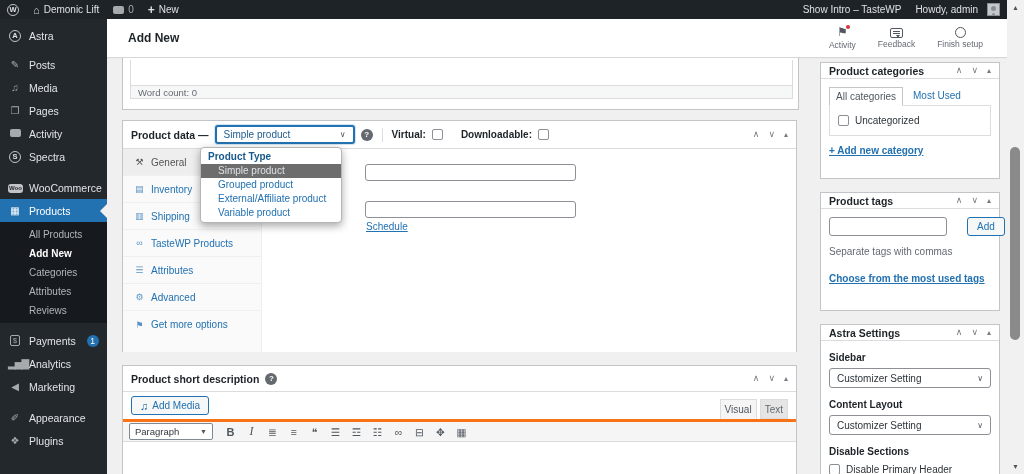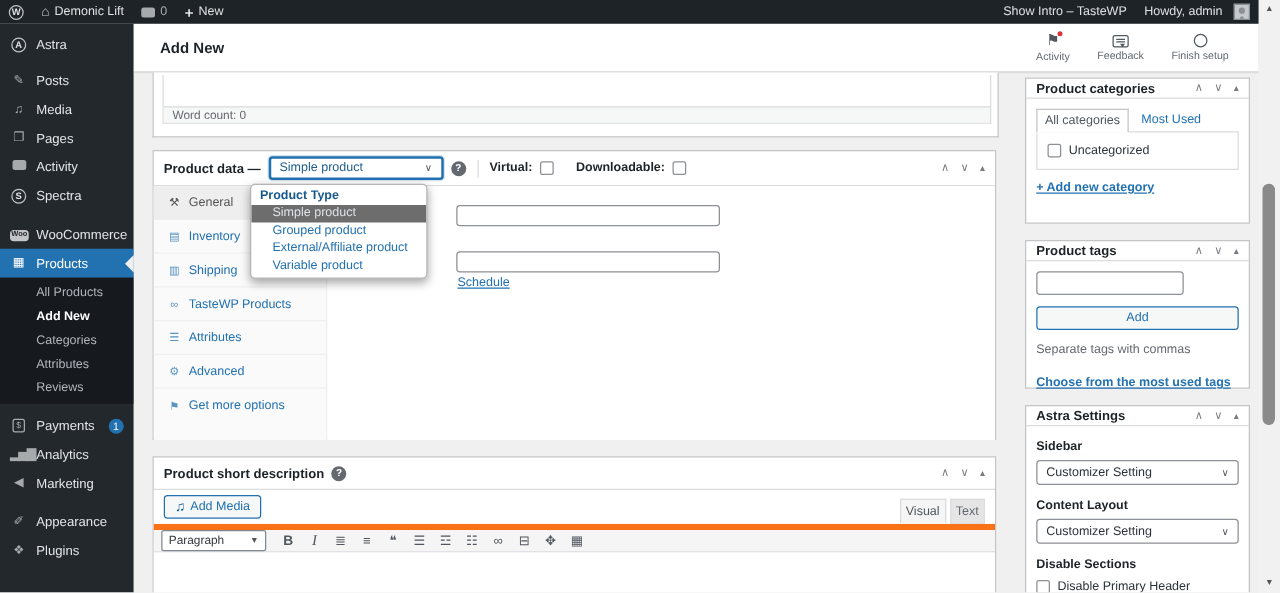--- a/index.html
+++ b/index.html
@@ -96,40 +96,40 @@
   .sd-panel { left:15px; top:346px; width:675px; height:200px; }
   .sd-header { height:26px; gap:6px; }
   .media-row { position:relative; height:27px; background:#fff; }
   .addmedia { position:absolute; left:8px; top:4px; height:19px; display:flex; align-items:center; gap:4px;
     border:1px solid #2271b1; border-radius:3px; background:#f6f7f7; color:#2271b1; font-size:10px; padding:0 8px; cursor:pointer; }
   .addmedia .mico { font-size:11px; color:#135e96; }
   .ed-tabs { position:absolute; right:8px; bottom:0; display:flex; }
   .ed-tab { height:20px; line-height:19px; padding:0 4px; font-size:10px; color:#646970; border:1px solid #dcdcde; cursor:pointer; }
   .ed-tab.active { background:#f5f5f5; border-bottom-color:#f5f5f5; color:#50575e; }
   .ed-tab.inactive { background:#e5e5e5; margin-left:3px; }
-  .mce-toolbar { height:23px; background:#f5f5f5; border-top:5px solid #f97316; border-bottom:1px solid #dcdcde; display:flex; align-items:center; padding:0 6px; gap:2px; }
+  .mce-toolbar { height:23px; background:#f5f5f5; border-top:3px solid #f97316; border-bottom:1px solid #dcdcde; display:flex; align-items:center; padding:0 6px; gap:2px; }
   .para-select { width:84px; height:17px; background:#fff; border:1px solid #7e8993; border-radius:2px; display:flex; align-items:center; justify-content:space-between; padding:0 5px; font-size:9.5px; color:#32373c; cursor:pointer; margin-right:6px; }
   .para-caret { font-size:7px; color:#555; }
   .tbtn { width:19px; height:17px; display:flex; align-items:center; justify-content:center; font-size:10.5px; color:#50575e; cursor:pointer; border-radius:2px; }
   .tbtn.b { font-weight:bold; font-size:11px; }
   .tbtn.i { font-style:italic; font-family:"Liberation Serif", serif; font-size:12px; }
   .mce-area { height:120px; background:#fff; }
 
   
   .rp-header { height:16px; }
   .rp-body { padding:8px; }
   .cat-panel { left:713px; top:43px; width:180px; height:117px; }
   .cat-tabs { display:flex; align-items:flex-end; }
   .cat-tab-active { border:1px solid #c3c4c7; border-bottom:1px solid #fff; background:#fff; padding:3px 6px; font-size:10px; color:#50575e; position:relative; z-index:2; margin-bottom:-1px; cursor:pointer; }
   .cat-tab-link { font-size:10px; color:#2271b1; margin-left:10px; padding-bottom:4px; cursor:pointer; }
   .cat-box { border:1px solid #dcdcde; height:31px; padding:7px 8px; display:flex; align-items:center; gap:6px; font-size:10px; color:#2c3338; }
   .addcat { margin-top:9px; font-size:10px; font-weight:bold; color:#2271b1; text-decoration:underline; cursor:pointer; display:inline-block; }
 
   .tags-panel { left:713px; top:173px; width:180px; height:119px; }
-  .tag-row { display:flex; gap:9px;flex-direction:column; }
+  .tag-row { display:flex; gap:20px; }
   .tag-input { width:118px; height:19px; }
   .add-btn { height:19px; border:1px solid #2271b1; border-radius:3px; background:#f6f7f7; color:#2271b1; font-size:10px; padding:0 9px; cursor:pointer; }
   .tag-help { font-size:10px; color:#646970; margin-top:10px; }
   .tag-link { font-size:10px; color:#2271b1; text-decoration:underline; margin-top:16px; display:inline-block; cursor:pointer;font-weight:bold; }
 
   .astra-panel { left:713px; top:305px; width:180px; height:169px; border-bottom:none; }
   .fld-label { font-size:10px; font-weight:bold; color:#1d2327; margin:3px 0 5px; }
   .fld-label.mt { margin-top:11px; }
   .select { height:20px; border:1px solid #8c8f94; border-radius:3px; background:#fff; display:flex; align-items:center; justify-content:space-between; padding:0 7px; font-size:10px; color:#2c3338; cursor:pointer; }
   .sel-caret { font-size:8px; color:#50575e; }

